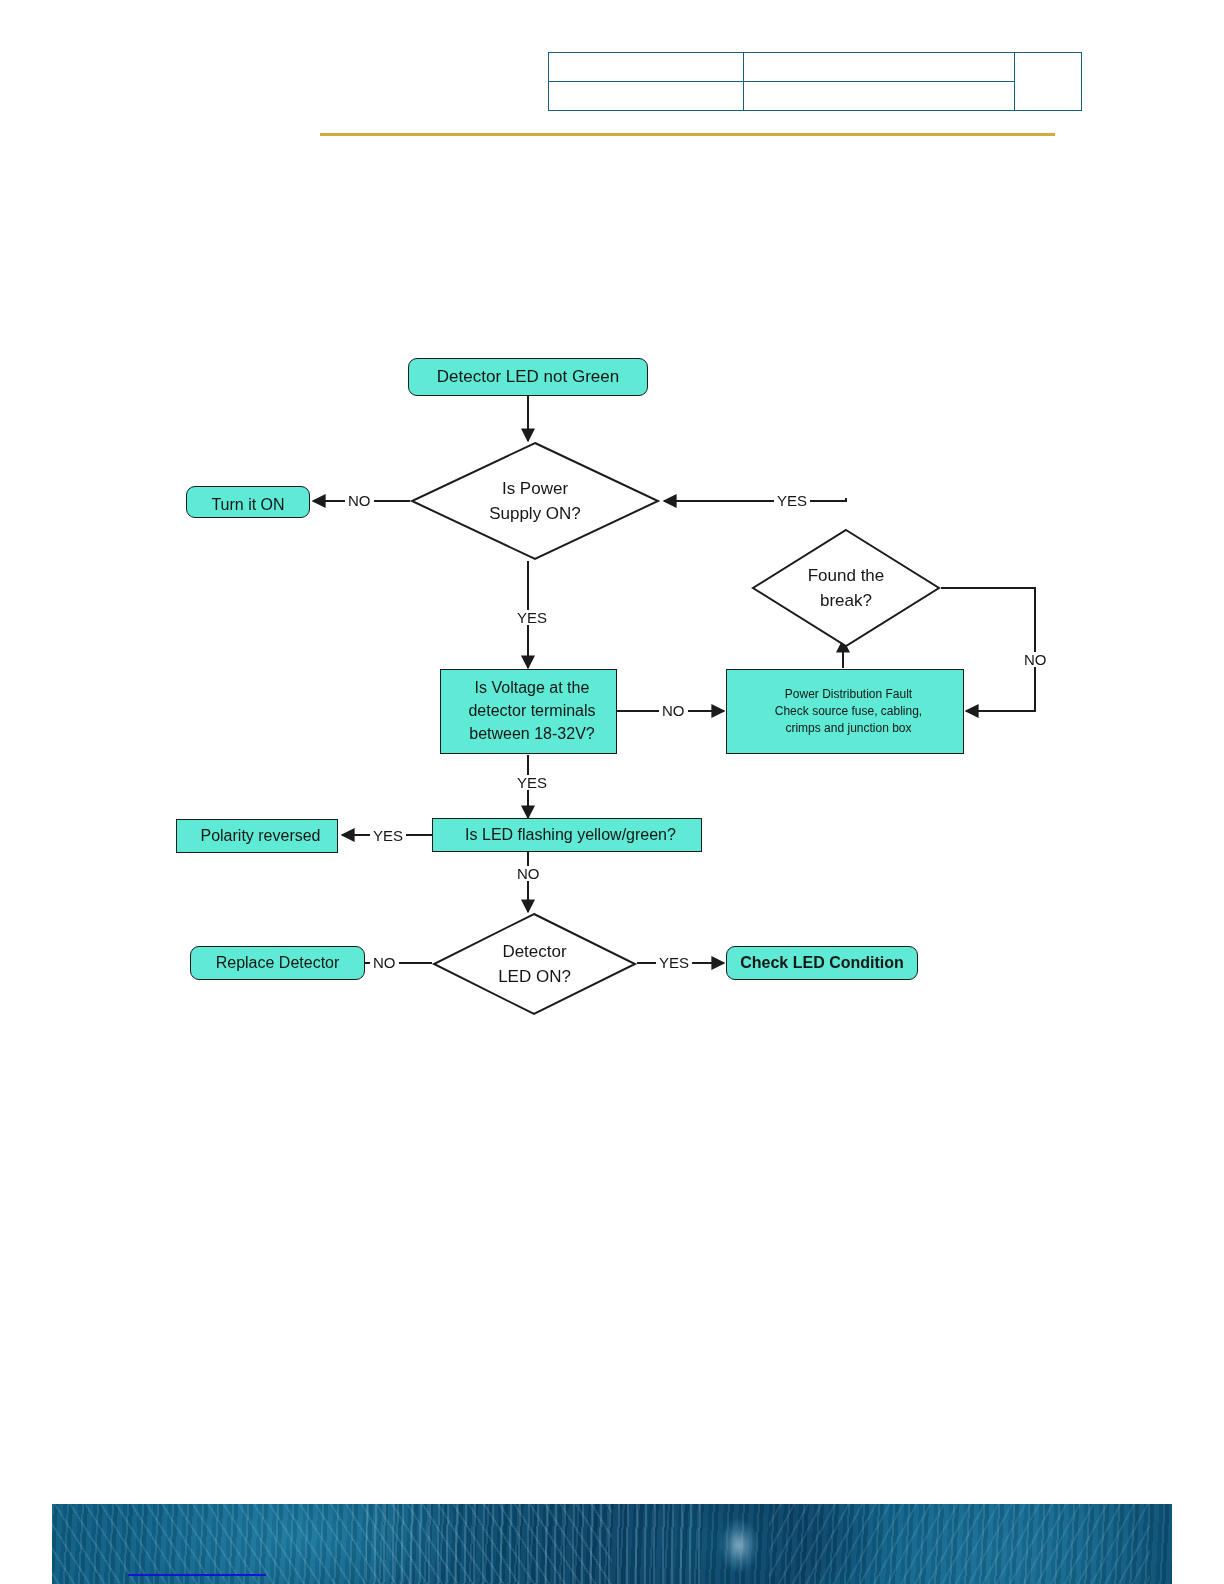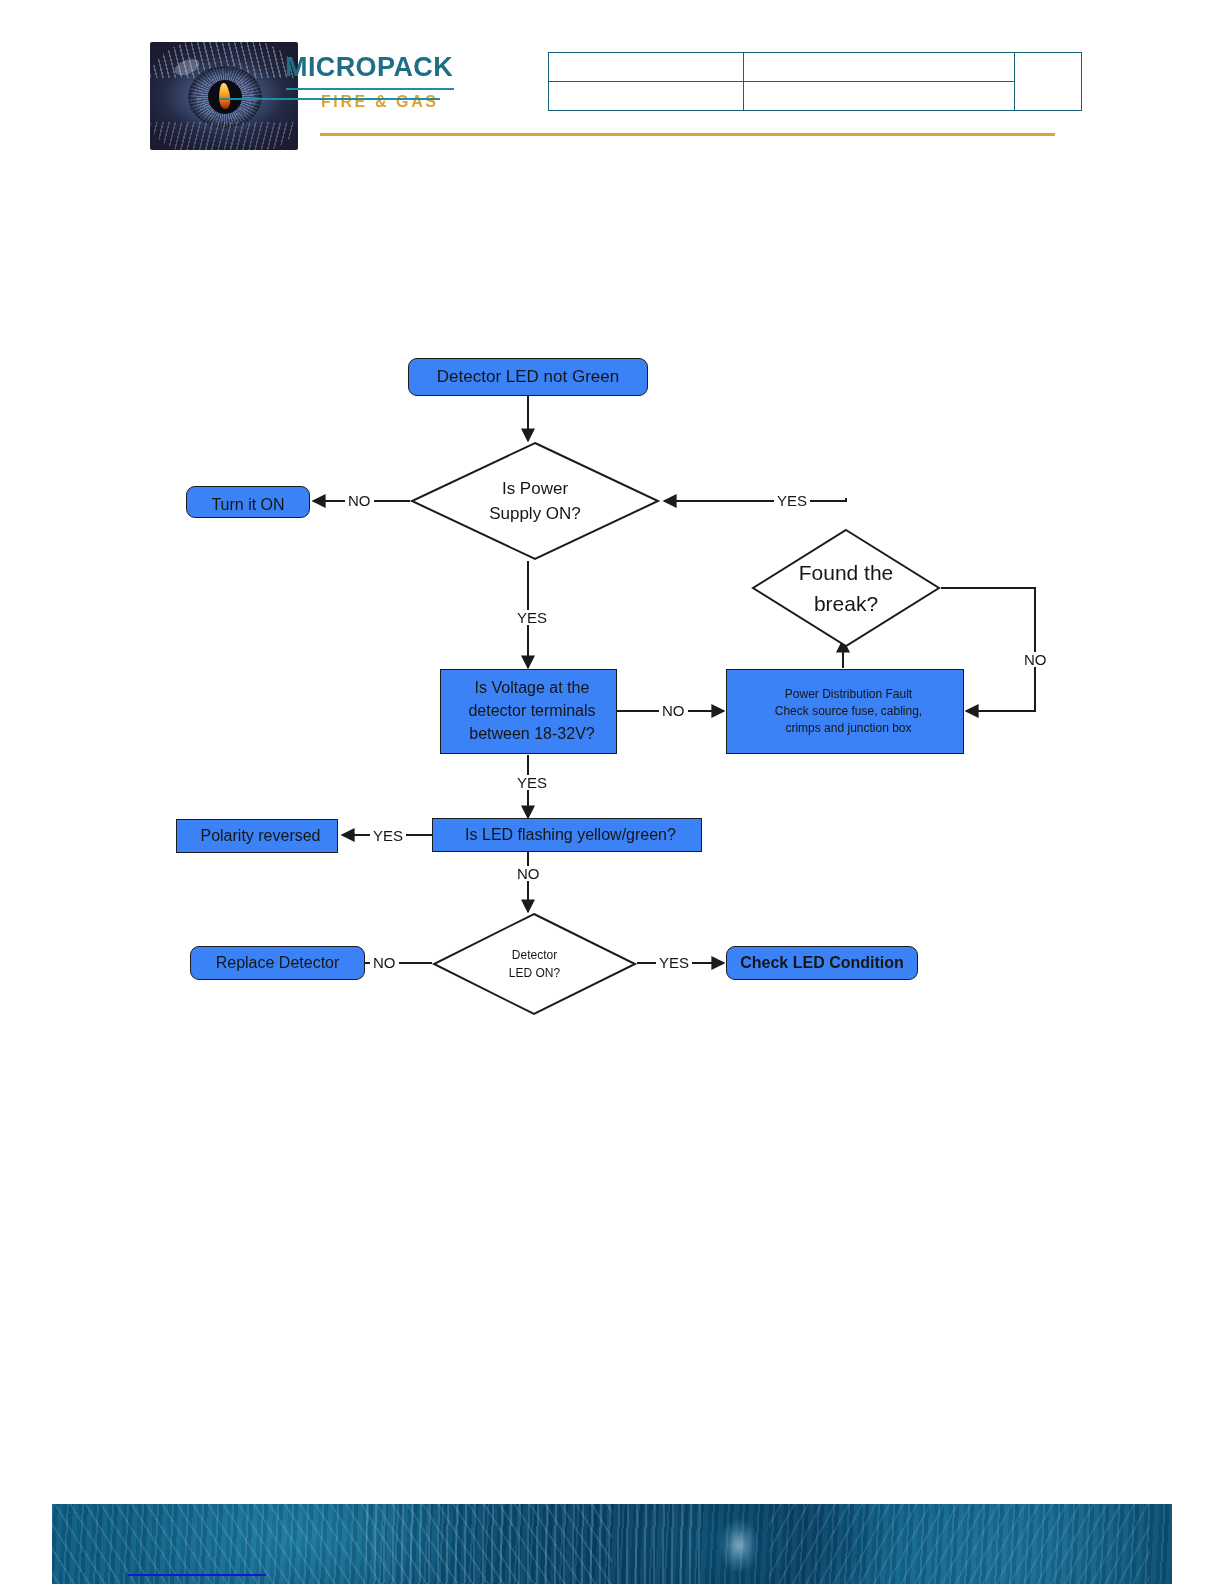--- a/index.html
+++ b/index.html
@@ -164,21 +164,21 @@
 
   .node {
     position: absolute;
     box-sizing: border-box;
     display: flex;
     align-items: center;
     justify-content: center;
     text-align: center;
     color: #161616;
     font-family: "Liberation Sans", sans-serif;
-    background: #3b82f6;
+    background: #5eead4;
   }
   .node.rect {
     border: 1.6px solid #1b1b1b;
     padding-left: 7px;
   }
   .node.rounded {
     border: 1.6px solid #1b1b1b;
     border-radius: 9px;
   }
   .node-text { line-height: 1.42; padding: 0 6px; }
@@ -266,36 +266,20 @@
     left: 76px; top: 70px;
     width: 138px; height: 1.6px;
     background: #1414d8;
   }
 </style>
 </head>
 <body>
 
 <div id="header">
 
-  <div id="logo-block">
-    <div id="logo-eye">
-      <div class="lash-top"></div>
-      <div class="iris"></div>
-      <div class="pupil"></div>
-      <div class="flame"></div>
-      <div class="glint"></div>
-      <div class="lash-bottom"></div>
-    </div>
-    <div id="logo-wordmark">
-      <div id="logo-name">MICROPACK</div>
-      <div id="logo-rule"></div>
-      <div id="logo-tagline">FIRE &amp; GAS</div>
-    </div>
-    <div id="logo-beam"></div>
-  </div>
 
   <table id="header-table">
     <tbody>
         <tr>
       <td class="c1"></td>
       <td class="c2"></td>
       <td class="c3" rowspan="2"></td>
     </tr>
     <tr>
       <td class="c1"></td>
@@ -358,21 +342,21 @@
 </div>
 
 <div class="node rounded" style="left:186px; top:486px; width:124px; height:32px; font-size:16px;align-items:flex-end;">
   <span class="node-text">Turn it ON</span>
 </div>
 
 <div class="diamond-wrap" style="left:751px; top:528px; width:190px; height:120px;">
   <svg width="190" height="120" viewBox="0 0 190 120" xmlns="http://www.w3.org/2000/svg">
     <polygon points="95,2 188,60 95,118 2,60" fill="#ffffff" stroke="#1b1b1b" stroke-width="2"></polygon>
   </svg>
-  <div class="diamond-label" style="font-size:21px;">
+  <div class="diamond-label" style="font-size:17px;">
     <div>
       <div>Found the</div>
       <div>break?</div>
     </div>
   </div>
 </div>
 
 <div class="node rect" style="left:440px; top:669px; width:177px; height:85px; font-size:16px;">
   <div class="node-text">
     <div>Is Voltage at the</div>
@@ -394,21 +378,21 @@
 </div>
 
 <div class="node rect" style="left:176px; top:819px; width:162px; height:34px; font-size:16px;">
   <span class="node-text">Polarity reversed</span>
 </div>
 
 <div class="diamond-wrap" style="left:432px; top:912px; width:205px; height:104px;">
   <svg width="205" height="104" viewBox="0 0 205 104" xmlns="http://www.w3.org/2000/svg">
     <polygon points="102,2 203,52 102,102 2,52" fill="#ffffff" stroke="#1b1b1b" stroke-width="2"></polygon>
   </svg>
-  <div class="diamond-label" style="font-size:12px;">
+  <div class="diamond-label" style="font-size:17px;">
     <div>
       <div>Detector</div>
       <div>LED ON?</div>
     </div>
   </div>
 </div>
 
 <div class="node rounded" style="left:168px; top:946px; width:175px; height:34px; font-size:16px;margin-left:22px;">
   <span class="node-text">Replace Detector</span>
 </div>

